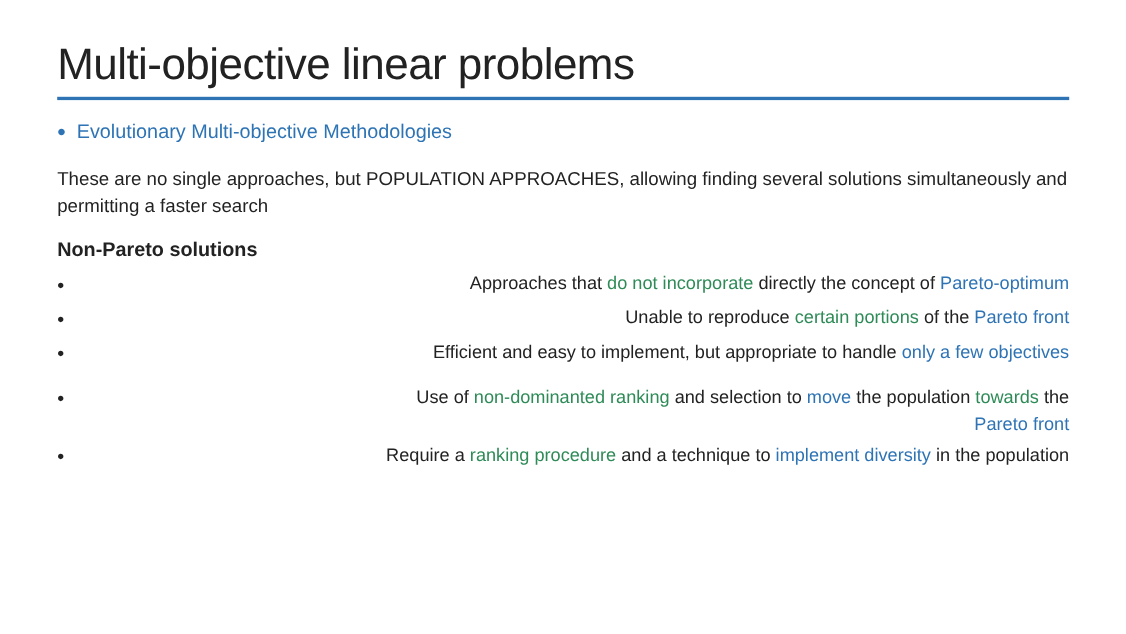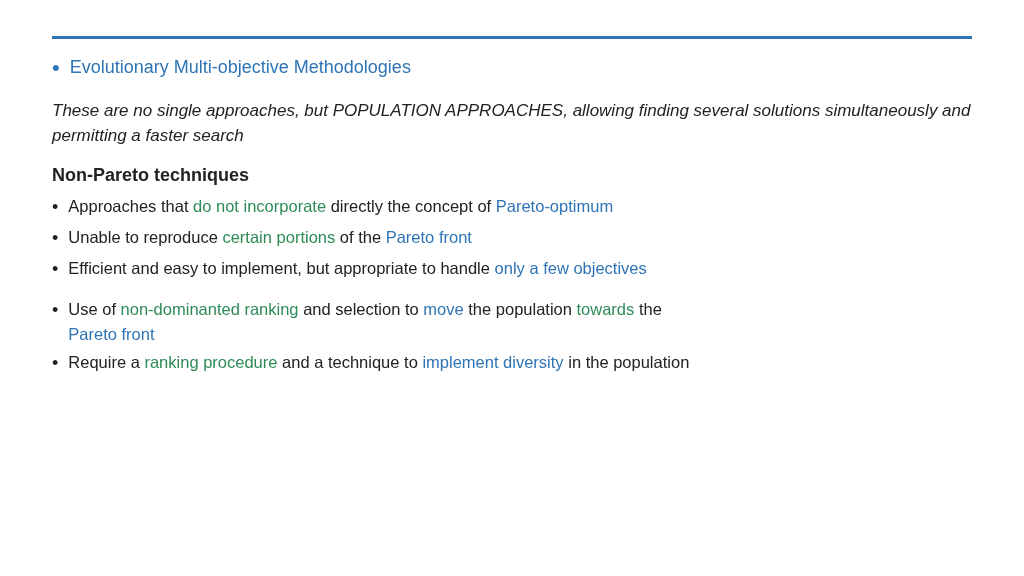--- a/index.html
+++ b/index.html
@@ -63,21 +63,20 @@
       font-weight: 400;
       color: #2E74B5;
       line-height: 1.4;
     }
 
     .intro-paragraph {
       font-size: 17px;
       color: #222222;
       line-height: 1.5;
       margin-bottom: 16px;
-      font-style: italic;
     }
 
     .section-heading {
       font-size: 18px;
       font-weight: 700;
       color: #222222;
       margin-bottom: 8px;
     }
 
     .bullet-list {
@@ -99,49 +98,51 @@
       font-size: 18px;
       margin-right: 10px;
       margin-top: 0px;
       color: #222222;
       flex-shrink: 0;
       line-height: 1.5;
     }
 
     .bullet-text {
       flex: 1;
+      text-align: right;
     }
 
     .green-text {
       color: #2E8B57;
       font-weight: normal;
     }
 
     .blue-text {
       color: #2E74B5;
       font-weight: normal;
     }
   </style>
 </head>
 <body>
 
 <div class="slide">
 
   <div class="title-section">
+    <h1 class="slide-title">Multi-objective linear problems</h1>
     <div class="title-underline"></div>
   </div>
 
   <div class="top-bullet">
     <span class="top-bullet-dot">•</span>
     <span class="top-bullet-text">Evolutionary Multi-objective Methodologies</span>
   </div>
 
   <p class="intro-paragraph">These are no single approaches, but POPULATION APPROACHES, allowing finding several solutions simultaneously and permitting a faster search</p>
 
-  <div class="section-heading">Non-Pareto techniques</div>
+  <div class="section-heading">Non-Pareto solutions</div>
 
   <ul class="bullet-list">
     <li>
       <span class="bullet-dot">•</span>
       <span class="bullet-text">
         Approaches that <span class="green-text">do not incorporate</span> directly the concept of <span class="blue-text">Pareto-optimum</span>
       </span>
     </li>
     <li>
       <span class="bullet-dot">•</span>

